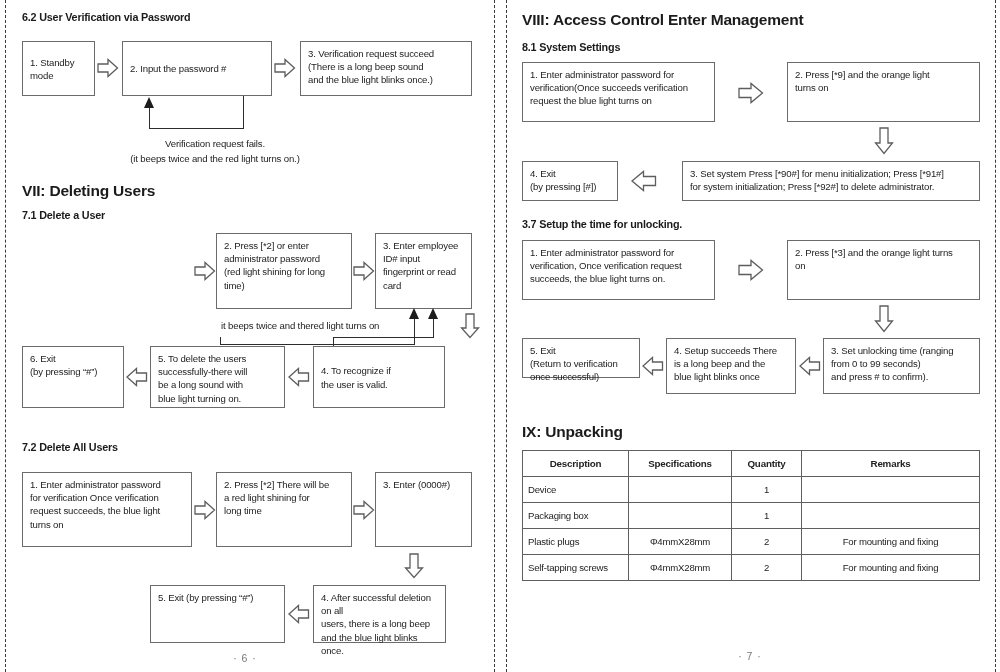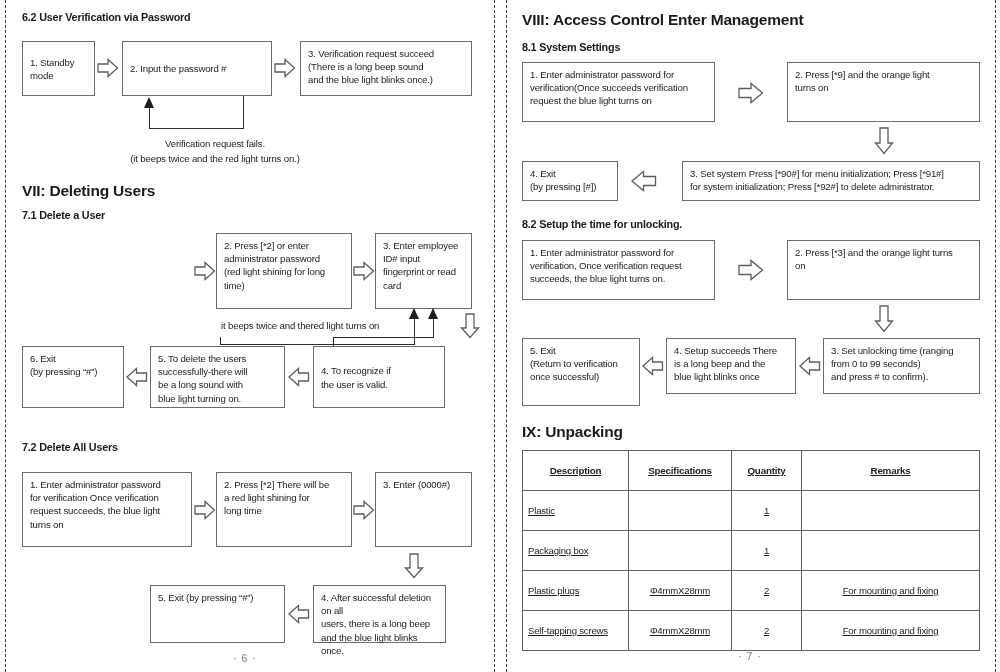--- a/index.html
+++ b/index.html
@@ -55,22 +55,22 @@
   .solidhead{position:absolute;width:0;height:0;
     border-left:5.5px solid transparent;border-right:5.5px solid transparent;
     border-bottom:11px solid #1d1d1d;}
 
   
   table.unpack{
     position:absolute;border-collapse:collapse;
     font-size:9.6px;color:#232323;background:#fff;
   }
   table.unpack th,table.unpack td{
-    border:1.1px solid #5f5f5f;padding:14px 5px;
-    letter-spacing:-0.2px;height:17px;box-sizing:border-box;text-decoration:underline;
+    border:1.1px solid #5f5f5f;padding:7px 5px;
+    letter-spacing:-0.2px;height:17px;box-sizing:border-box;
   }
   table.unpack th{font-weight:bold;text-align:center;font-size:9.8px;}
   table.unpack td.c{text-align:center;}
   table.unpack td.l{text-align:left;}
 
   .pgnum{
     position:absolute;font-size:10.5px;color:#777;letter-spacing:1px;
     width:100%;text-align:center;left:0;
   }
 </style>
@@ -207,37 +207,37 @@
   </div>
 
   <div class="box" style="left:22px;top:161px;width:96px;height:40px;">4. Exit<br>(by pressing [#])</div>
   <div class="arrow" style="left:131px;top:170px;">
     <svg width="26" height="22" viewBox="0 0 26 22">
         <polygon class="apoly" points="24.5,6.5 12.5,6.5 12.5,1.5 1,11 12.5,20.5 12.5,15.5 24.5,15.5"></polygon>
       </svg>
   </div>
   <div class="box" style="left:182px;top:161px;width:298px;height:40px;">3. Set system Press [*90#] for menu initialization; Press [*91#]<br>for system initialization; Press [*92#] to delete administrator.</div>
 
-  <div class="h2" style="left:22px;top:218px;">8.2 Setup the time for unlocking.</div>
+  <div class="h2" style="left:22px;top:218px;">3.7 Setup the time for unlocking.</div>
 
   <div class="box" style="left:22px;top:240px;width:193px;height:60px;">1. Enter administrator password for<br>verification, Once verification request<br>succeeds, the blue light turns on.</div>
   <div class="arrow" style="left:238px;top:259px;">
     <svg width="26" height="22" viewBox="0 0 26 22">
         <polygon class="apoly" points="1,6.5 13,6.5 13,1.5 24.5,11 13,20.5 13,15.5 1,15.5"></polygon>
       </svg>
   </div>
   <div class="box" style="left:287px;top:240px;width:193px;height:60px;">2. Press [*3] and the orange light turns<br>on</div>
 
   <div class="arrow" style="left:373px;top:305px;">
     <svg width="22" height="28" viewBox="0 0 22 28">
         <polygon class="apoly" points="7,1 15,1 15,16 19.5,16 11,26.5 2.5,16 7,16"></polygon>
       </svg>
   </div>
 
-  <div class="box" style="left:22px;top:338px;width:118px;height:68px;">5. Exit<br>(Return to verification<br>once successful)</div>
+  <div class="box" style="left:22px;top:338px;width:118px;height:40px;">5. Exit<br>(Return to verification<br>once successful)</div>
   <div class="arrow" style="left:142px;top:356px;">
     <svg width="22" height="20" viewBox="0 0 22 20">
         <polygon class="apoly" points="20.5,6 10.5,6 10.5,1.5 1,10 10.5,18.5 10.5,14 20.5,14"></polygon>
       </svg>
   </div>
   <div class="box" style="left:166px;top:338px;width:130px;height:56px;">4. Setup succeeds There<br>is a long beep and the<br>blue light blinks once</div>
   <div class="arrow" style="left:299px;top:356px;">
     <svg width="22" height="20" viewBox="0 0 22 20">
         <polygon class="apoly" points="20.5,6 10.5,6 10.5,1.5 1,10 10.5,18.5 10.5,14 20.5,14"></polygon>
       </svg>
@@ -250,21 +250,21 @@
     <thead>
       <tr>
         <th style="width:106px;">Description</th>
         <th style="width:103px;">Specifications</th>
         <th style="width:70px;">Quantity</th>
         <th>Remarks</th>
       </tr>
     </thead>
     <tbody>
       <tr>
-        <td class="l">Plastic</td>
+        <td class="l">Device</td>
         <td class="c"></td>
         <td class="c">1</td>
         <td class="c"></td>
       </tr>
       <tr>
         <td class="l">Packaging box</td>
         <td class="c"></td>
         <td class="c">1</td>
         <td class="c"></td>
       </tr>

